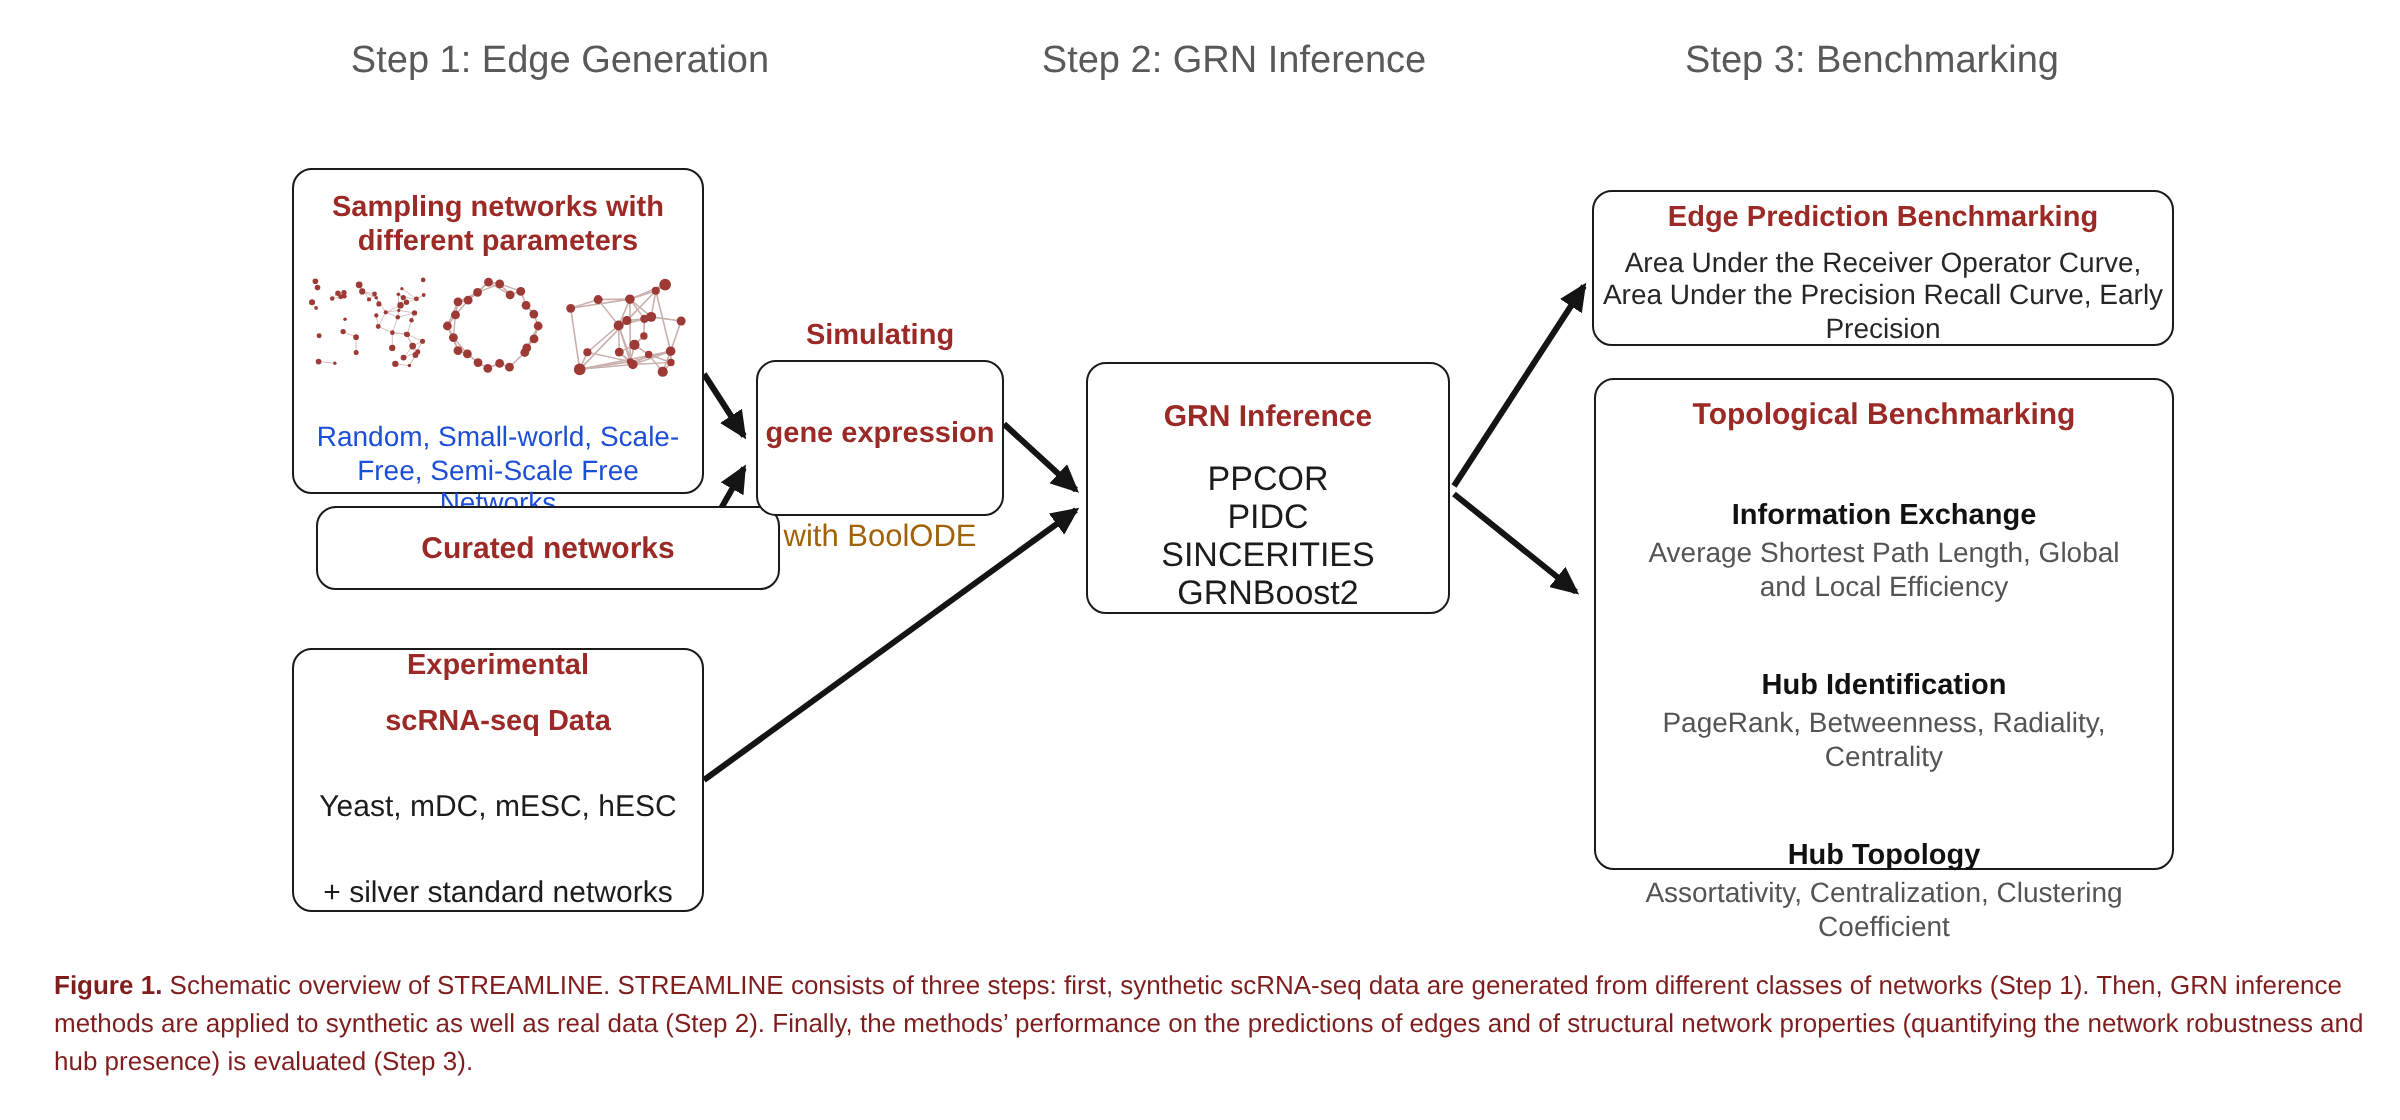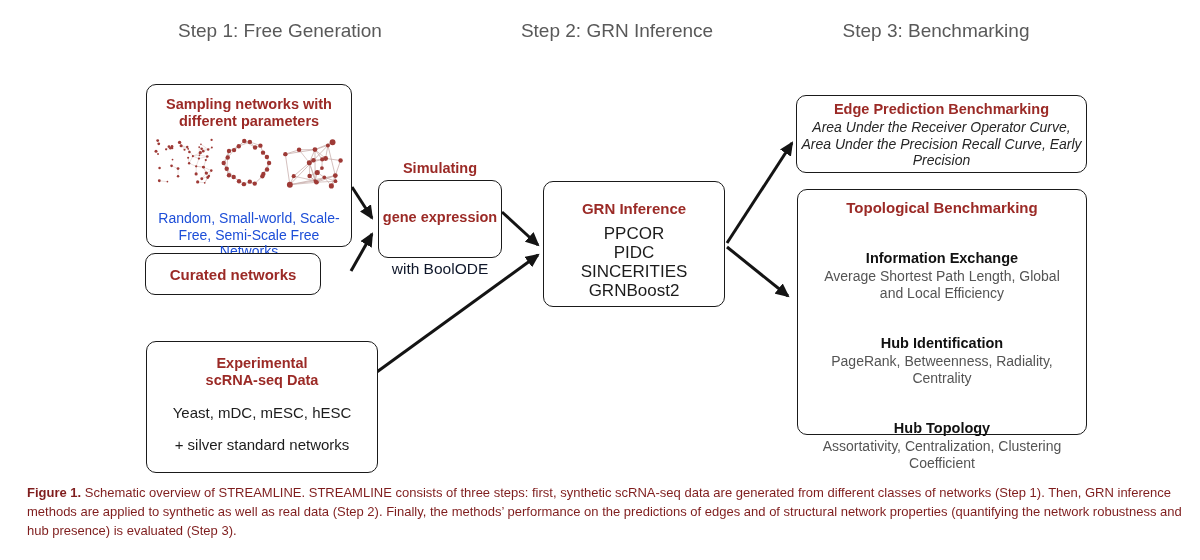--- a/index.html
+++ b/index.html
@@ -17,50 +17,50 @@
     font-size: 19px; color: #595959;
     white-space: nowrap; transform: translateX(-50%);
   }
 
   .box {
     position: absolute;
     border: 1.7px solid #1a1a1a;
     border-radius: 10px;
     background: #ffffff;
     display: flex; flex-direction: column;
-    align-items: center; text-align: center;
+    align-items: center; text-align: center; justify-content: space-between;
   }
   .red-title { color: #9b2a26; font-weight: bold; }
   .box-sampling    { left: 146px; top: 84px;  width: 206px; height: 163px; padding-top: 11px; }
-  .box-curated     { left: 145px; top: 253px; width: 176px; height: 42px; justify-content: center; }
-  .box-experimental{ left: 146px; top: 341px; width: 232px; height: 132px; padding-top: 13px; }
+  .box-curated     { left: 158px; top: 253px; width: 232px; height: 42px; justify-content: center; }
+  .box-experimental{ left: 146px; top: 324px; width: 206px; height: 132px; }
   .box-simulating  { left: 378px; top: 180px; width: 124px; height: 78px; justify-content: center; gap: 32px; }
   .box-grn         { left: 543px; top: 181px; width: 182px; height: 126px; padding-top: 18px; }
   .box-edge        { left: 796px; top: 95px;  width: 291px; height: 78px; padding-top: 5px; }
   .box-topo        { left: 797px; top: 189px; width: 290px; height: 246px; padding-top: 9px; }
 
   .box-sampling .red-title { font-size: 14.5px; line-height: 17px; }
   .net-row { display: flex; align-items: center; justify-content: center; gap: 2px; margin-top: 4px; height: 62px; }
   .net-icon { display: inline-block; }
   .box-sampling .body-text { font-size: 14px; line-height: 16.5px; margin-top: 14px; max-width: 196px; color: #1d4ed8; }
 
   .box-curated .red-title { font-size: 15px; }
 
   .box-experimental .red-title { font-size: 14.5px; line-height: 17px; }
   .box-experimental .body-line1 { font-size: 15px; margin-top: 15px; }
   .box-experimental .body-line2 { font-size: 15px; margin-top: 15px; }
 
   .box-simulating .red-title { font-size: 14.5px; line-height: 17px; }
-  .box-simulating .sub { font-size: 15.5px; margin-top: 2px; color: #0f172a; }
+  .box-simulating .sub { font-size: 15.5px; margin-top: 2px; color: #a16207; }
 
   .box-grn .red-title { font-size: 15px; }
   .box-grn .methods { margin-top: 7px; font-size: 17px; line-height: 19px; color: #1c1c1c; }
 
   .box-edge .red-title { font-size: 14.5px; }
-  .box-edge .metrics { font-size: 14px; line-height: 16.5px; margin-top: 2px; color: #262626; max-width: 282px; font-style: italic; }
+  .box-edge .metrics { font-size: 14px; line-height: 16.5px; margin-top: 2px; color: #262626; max-width: 282px; }
 
   .box-topo .red-title { font-size: 15px; }
   .topo-section { margin-top: 34px; }
   .topo-section .sec-head { font-size: 14.5px; font-weight: bold; color: #111; }
   .topo-section .sec-items { font-size: 14px; line-height: 16.5px; color: #545454; margin: 2px auto 0; }
   .sec-items.w1 { max-width: 236px; }
   .sec-items.w2 { max-width: 240px; }
   .sec-items.w3 { max-width: 252px; }
 
   svg.arrows { position: absolute; left: 0; top: 0; width: 1200px; height: 475px; pointer-events: none; }
@@ -69,21 +69,21 @@
     position: absolute; left: 27px; top: 483px; width: 1165px;
     font-size: 13px; line-height: 19px; color: #7f1d1d;
   }
   .caption b { font-weight: bold; }
 </style>
 </head>
 <body>
 
 <div class="canvas">
 
-  <div class="step-header" style="left:280px;">Step 1: Free Generation</div>
+  <div class="step-header" style="left:280px;">Step 1: Edge Generation</div>
   <div class="step-header" style="left:617px;">Step 2: GRN Inference</div>
   <div class="step-header" style="left:936px;">Step 3: Benchmarking</div>
 
   <svg class="arrows" viewBox="0 0 1200 475">
     <defs>
       <marker id="ah" markerUnits="userSpaceOnUse" markerWidth="15" markerHeight="13" refX="12" refY="6.5" orient="auto">
         <path d="M0,0 L14,6.5 L0,13 z" fill="#141414"></path>
       </marker>
     </defs>
     <line x1="352" y1="187" x2="372" y2="218" stroke="#141414" stroke-width="3" marker-end="url(#ah)"></line>

